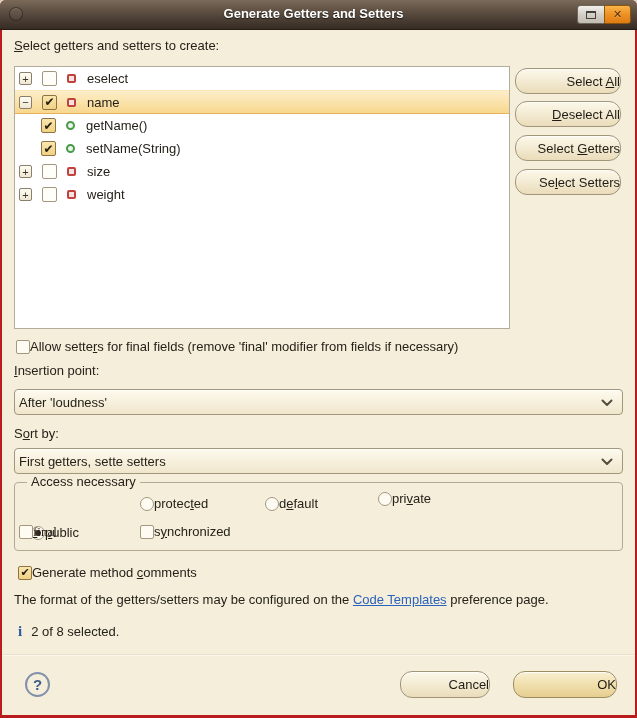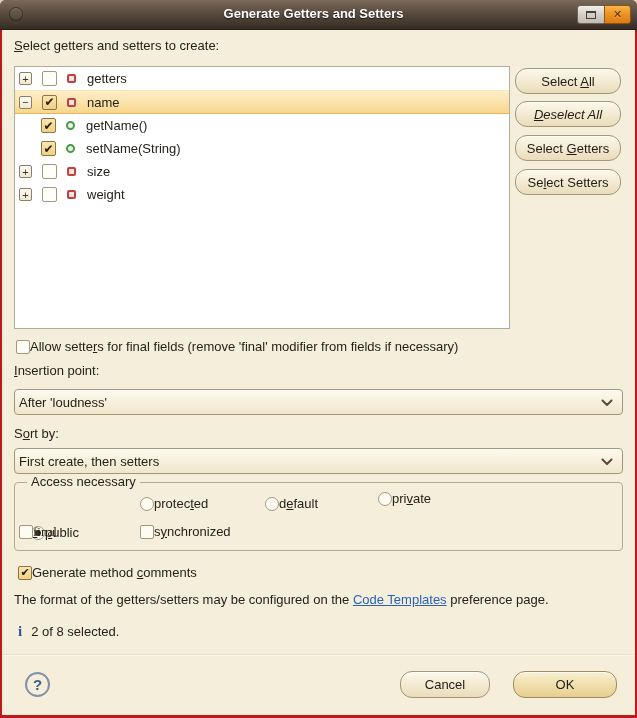--- a/index.html
+++ b/index.html
@@ -83,21 +83,21 @@
     width:9px; height:9px; flex:0 0 9px; margin-right:11px;
     border:2px solid #c1413c; border-radius:2px; background:#f6e3e1;
   }
   .micon {
     width:9px; height:9px; flex:0 0 9px; margin-right:11px;
     border:2px solid #4a9b49; border-radius:50%; background:#ecf5eb;
   }
   .tlabel { white-space:nowrap; }
   
   .btn {
-    display:flex; align-items:center; justify-content:center;
+    display:flex; align-items:center; justify-content:flex-end;
     background:linear-gradient(#fcf8ea, #f4ecd5 45%, #eadcba);
     border:1px solid #a1957a; border-radius:12px;
     box-shadow:inset 0 1px 0 rgba(255,255,255,.8);
     color:#201d17; font-size:13px; cursor:default; white-space:nowrap;
   }
   .sidebtn { left:513px; width:106px; height:26px; }
   
   .formcb {
     width:14px; height:14px; flex:0 0 14px;
     border:1px solid #a3987f; border-radius:2px; background:#fefcf2;
@@ -163,21 +163,21 @@
 
     <div class="abs" style="left:12px; top:8px;">
       <span><span></span><span class="mn">S</span><span>elect getters and setters to create:</span></span>
     </div>
 
     <div class="abs tree">
       <div class="trow">
         <span class="expander">+</span>
         <span class="cb"></span>
         <span class="ficon"></span>
-        <span class="tlabel">getters</span>
+        <span class="tlabel">eselect</span>
       </div>
       <div class="trow sel">
         <span class="expander">−</span>
         <span class="cb checked"></span>
         <span class="ficon"></span>
         <span class="tlabel">name</span>
       </div>
       <div class="trow child">
         <span class="cb checked"></span>
         <span class="micon"></span>
@@ -198,21 +198,21 @@
         <span class="expander">+</span>
         <span class="cb"></span>
         <span class="ficon"></span>
         <span class="tlabel">weight</span>
       </div>
     </div>
 
     <div class="abs btn sidebtn" style="top:38px;">
       <span><span>Select </span><span class="mn">A</span><span>ll</span></span>
     </div>
-    <div class="abs btn sidebtn" style="top:71px;font-style:italic;">
+    <div class="abs btn sidebtn" style="top:71px;">
       <span><span></span><span class="mn">D</span><span>eselect All</span></span>
     </div>
     <div class="abs btn sidebtn" style="top:105px;">
       <span><span>Select </span><span class="mn">G</span><span>etters</span></span>
     </div>
     <div class="abs btn sidebtn" style="top:139px;">
       <span><span>Se</span><span class="mn">l</span><span>ect Setters</span></span>
     </div>
 
     <div class="abs opt" style="left:14px; top:309px;">
@@ -227,21 +227,21 @@
       <span>After 'loudness'</span>
       <svg class="chev" width="12" height="8" viewBox="0 0 12 8">
           <polyline points="1.5,1.5 6,6 10.5,1.5" fill="none" stroke="#564c3d" stroke-width="2" stroke-linecap="round" stroke-linejoin="round"></polyline>
         </svg>
     </div>
 
     <div class="abs" style="left:12px; top:396px;">
       <span><span>S</span><span class="mn">o</span><span>rt by:</span></span>
     </div>
     <div class="abs combo" style="left:12px; top:418px; width:609px;">
-      <span>First create, then setters</span>
+      <span>First getters, sette setters</span>
       <svg class="chev" width="12" height="8" viewBox="0 0 12 8">
           <polyline points="1.5,1.5 6,6 10.5,1.5" fill="none" stroke="#564c3d" stroke-width="2" stroke-linecap="round" stroke-linejoin="round"></polyline>
         </svg>
     </div>
 
     <div class="abs fieldset" style="left:12px; top:452px; width:609px; height:69px;">
       <span class="legend">Access necessary</span>
 
       <div class="abs opt" style="left:16px; top:13px;margin-top:29px;">
         <span class="radio sel"></span>

